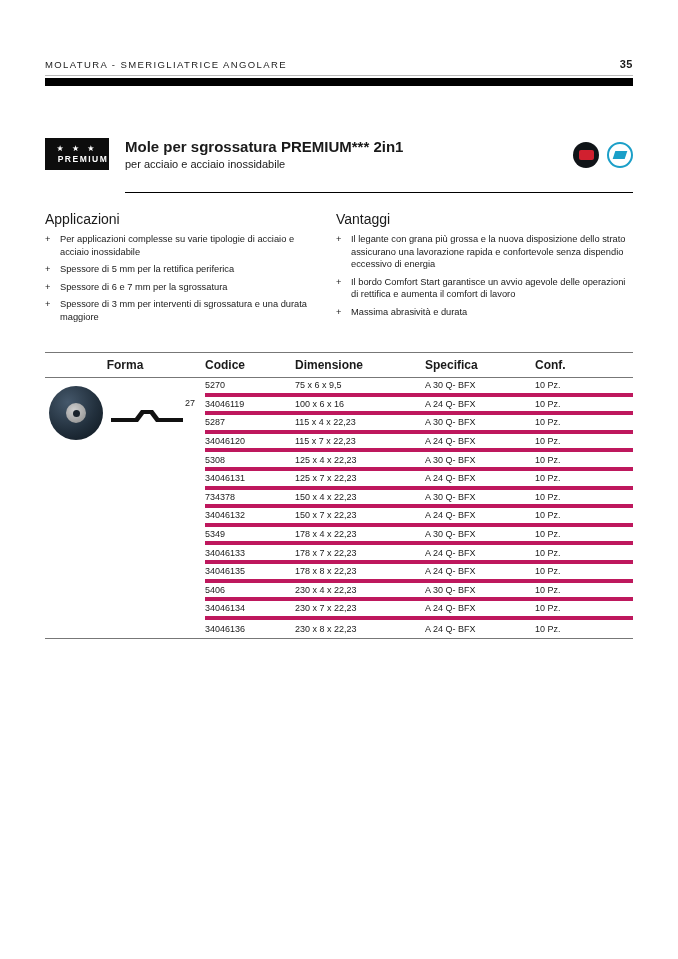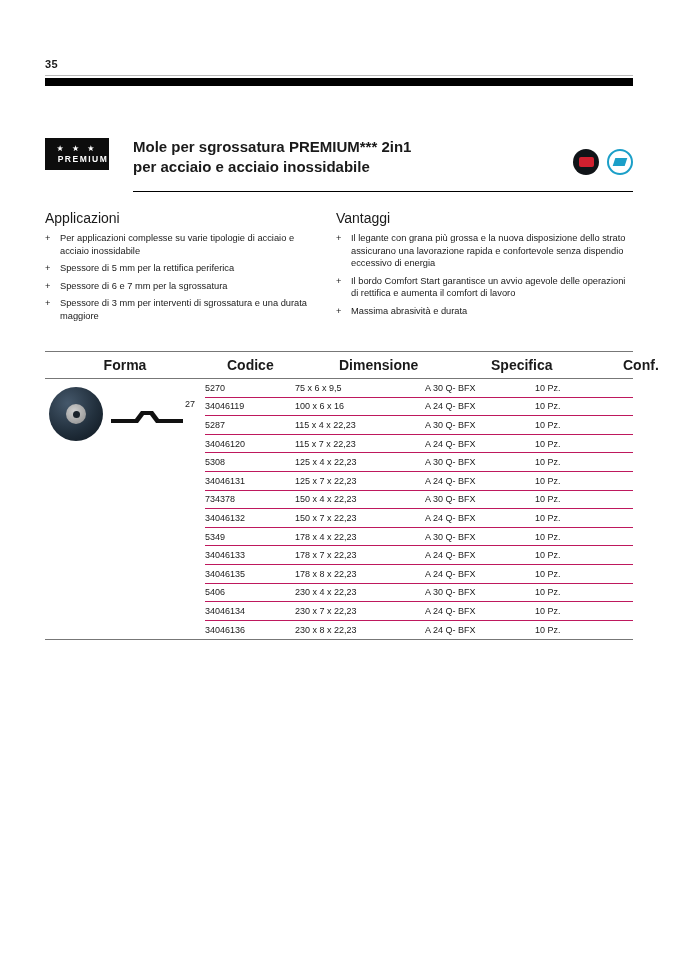--- a/index.html
+++ b/index.html
@@ -20,51 +20,51 @@
 
   
   .product-header { display:flex; align-items:flex-start; margin-top:52px; }
   .premium-badge {
     width:64px; height:32px; background:#0d0d0d; color:#fff;
     display:flex; flex-direction:column; align-items:center; justify-content:center; gap:1px;
     flex:0 0 64px;
   }
   .premium-stars { font-size:8px; letter-spacing:3px; line-height:9px; }
   .premium-label { font-size:8.5px; font-weight:bold; letter-spacing:1.5px;padding-left:12px; }
-  .title-row { flex:1; margin-left:24px; border-bottom:1px solid #000; padding-bottom:16px; display:flex;align-items:flex-end; }
+  .title-row { flex:1; margin-left:16px; border-bottom:1px solid #000; padding-bottom:22px; display:flex; }
   .title-block { flex:1; }
   .product-title { font-size:15px; font-weight:bold; line-height:17px; }
-  .product-subtitle { font-size:15px; margin-top:3px;font-weight:bold; }
+  .product-subtitle { font-size:11px; margin-top:3px; }
   .header-icons { display:flex; gap:8px; align-items:center; margin-top:2px; }
   .icon-circle { width:26px; height:26px; border-radius:50%; position:relative; }
   .logo-circle { background:#101418; display:flex; align-items:center; justify-content:center; }
   .logo-glyph { width:15px; height:10px; background:#d1202f; border-radius:2px; }
   .inox-circle { background:#fff; border:2px solid #1b9fc8; display:flex; align-items:center; justify-content:center; }
   .inox-glyph { width:12px; height:8px; background:#1b9fc8; transform:skewX(-18deg); }
 
   
   .sections { display:flex; margin-top:18px; }
   .col-left { width:275px; flex:0 0 275px; }
   .col-right { flex:1; margin-left:16px; }
   .section-title { font-size:14px; font-weight:normal; margin-bottom:6px; }
   .section-gap { margin-top:11px; }
   .bullet { display:flex; font-size:9.3px; line-height:12.5px; margin-bottom:5px; color:#1a1a1a; }
   .bullet .marker { flex:0 0 15px; }
   .bullet .btext { flex:1; }
 
   
   .table { margin-top:24px; }
-  .thead { display:flex; border-top:1px solid #777; border-bottom:1px solid #777; padding:5px 0 5px 0; font-size:14px; font-weight:bold;gap:22px; }
+  .thead { display:flex; border-top:1px solid #777; border-bottom:1px solid #777; padding:5px 0 5px 0; font-size:12px; font-weight:bold; }
   .h-forma  { width:160px; flex:0 0 160px; text-align:center; }
   .h-codice { width:90px; flex:0 0 90px; }
   .h-dim    { width:130px; flex:0 0 130px; }
   .h-spec   { width:110px; flex:0 0 110px; }
   .h-conf   { flex:1; }
   .tbody { position:relative; border-bottom:1px solid #777; }
-  .trow { display:flex; margin-left:160px; height:18.6px; align-items:center; font-size:9px; border-bottom:1px solid #be185d; }
+  .trow { display:flex; margin-left:160px; height:18.6px; align-items:center; font-size:9px; border-bottom:4px solid #be185d; }
   .trow:last-child { border-bottom:none; }
   .c0 { width:90px; flex:0 0 90px; }
   .c1 { width:130px; flex:0 0 130px; }
   .c2 { width:110px; flex:0 0 110px; }
   .c3 { flex:1; }
 
   
   .forma-area { position:absolute; left:0; top:0; width:160px; height:100%; }
   .forma-number { position:absolute; top:20px; right:10px; font-size:9px; }
   .disc {
@@ -81,20 +81,21 @@
   }
   .profile-shape { position:absolute; left:66px; top:28px; }
 </style>
 </head>
 <body>
 
 <div class="page">
   <div class="content">
 
     <div class="pageheader">
+      <span class="breadcrumb">MOLATURA - SMERIGLIATRICE ANGOLARE</span>
       <span class="pagenum">35</span>
     </div>
     <div class="thin-rule"></div>
     <div class="black-bar"></div>
 
     <div class="product-header">
       <div class="premium-badge">
         <span class="premium-stars">★ ★ ★</span>
         <span class="premium-label">PREMIUM</span>
       </div>

